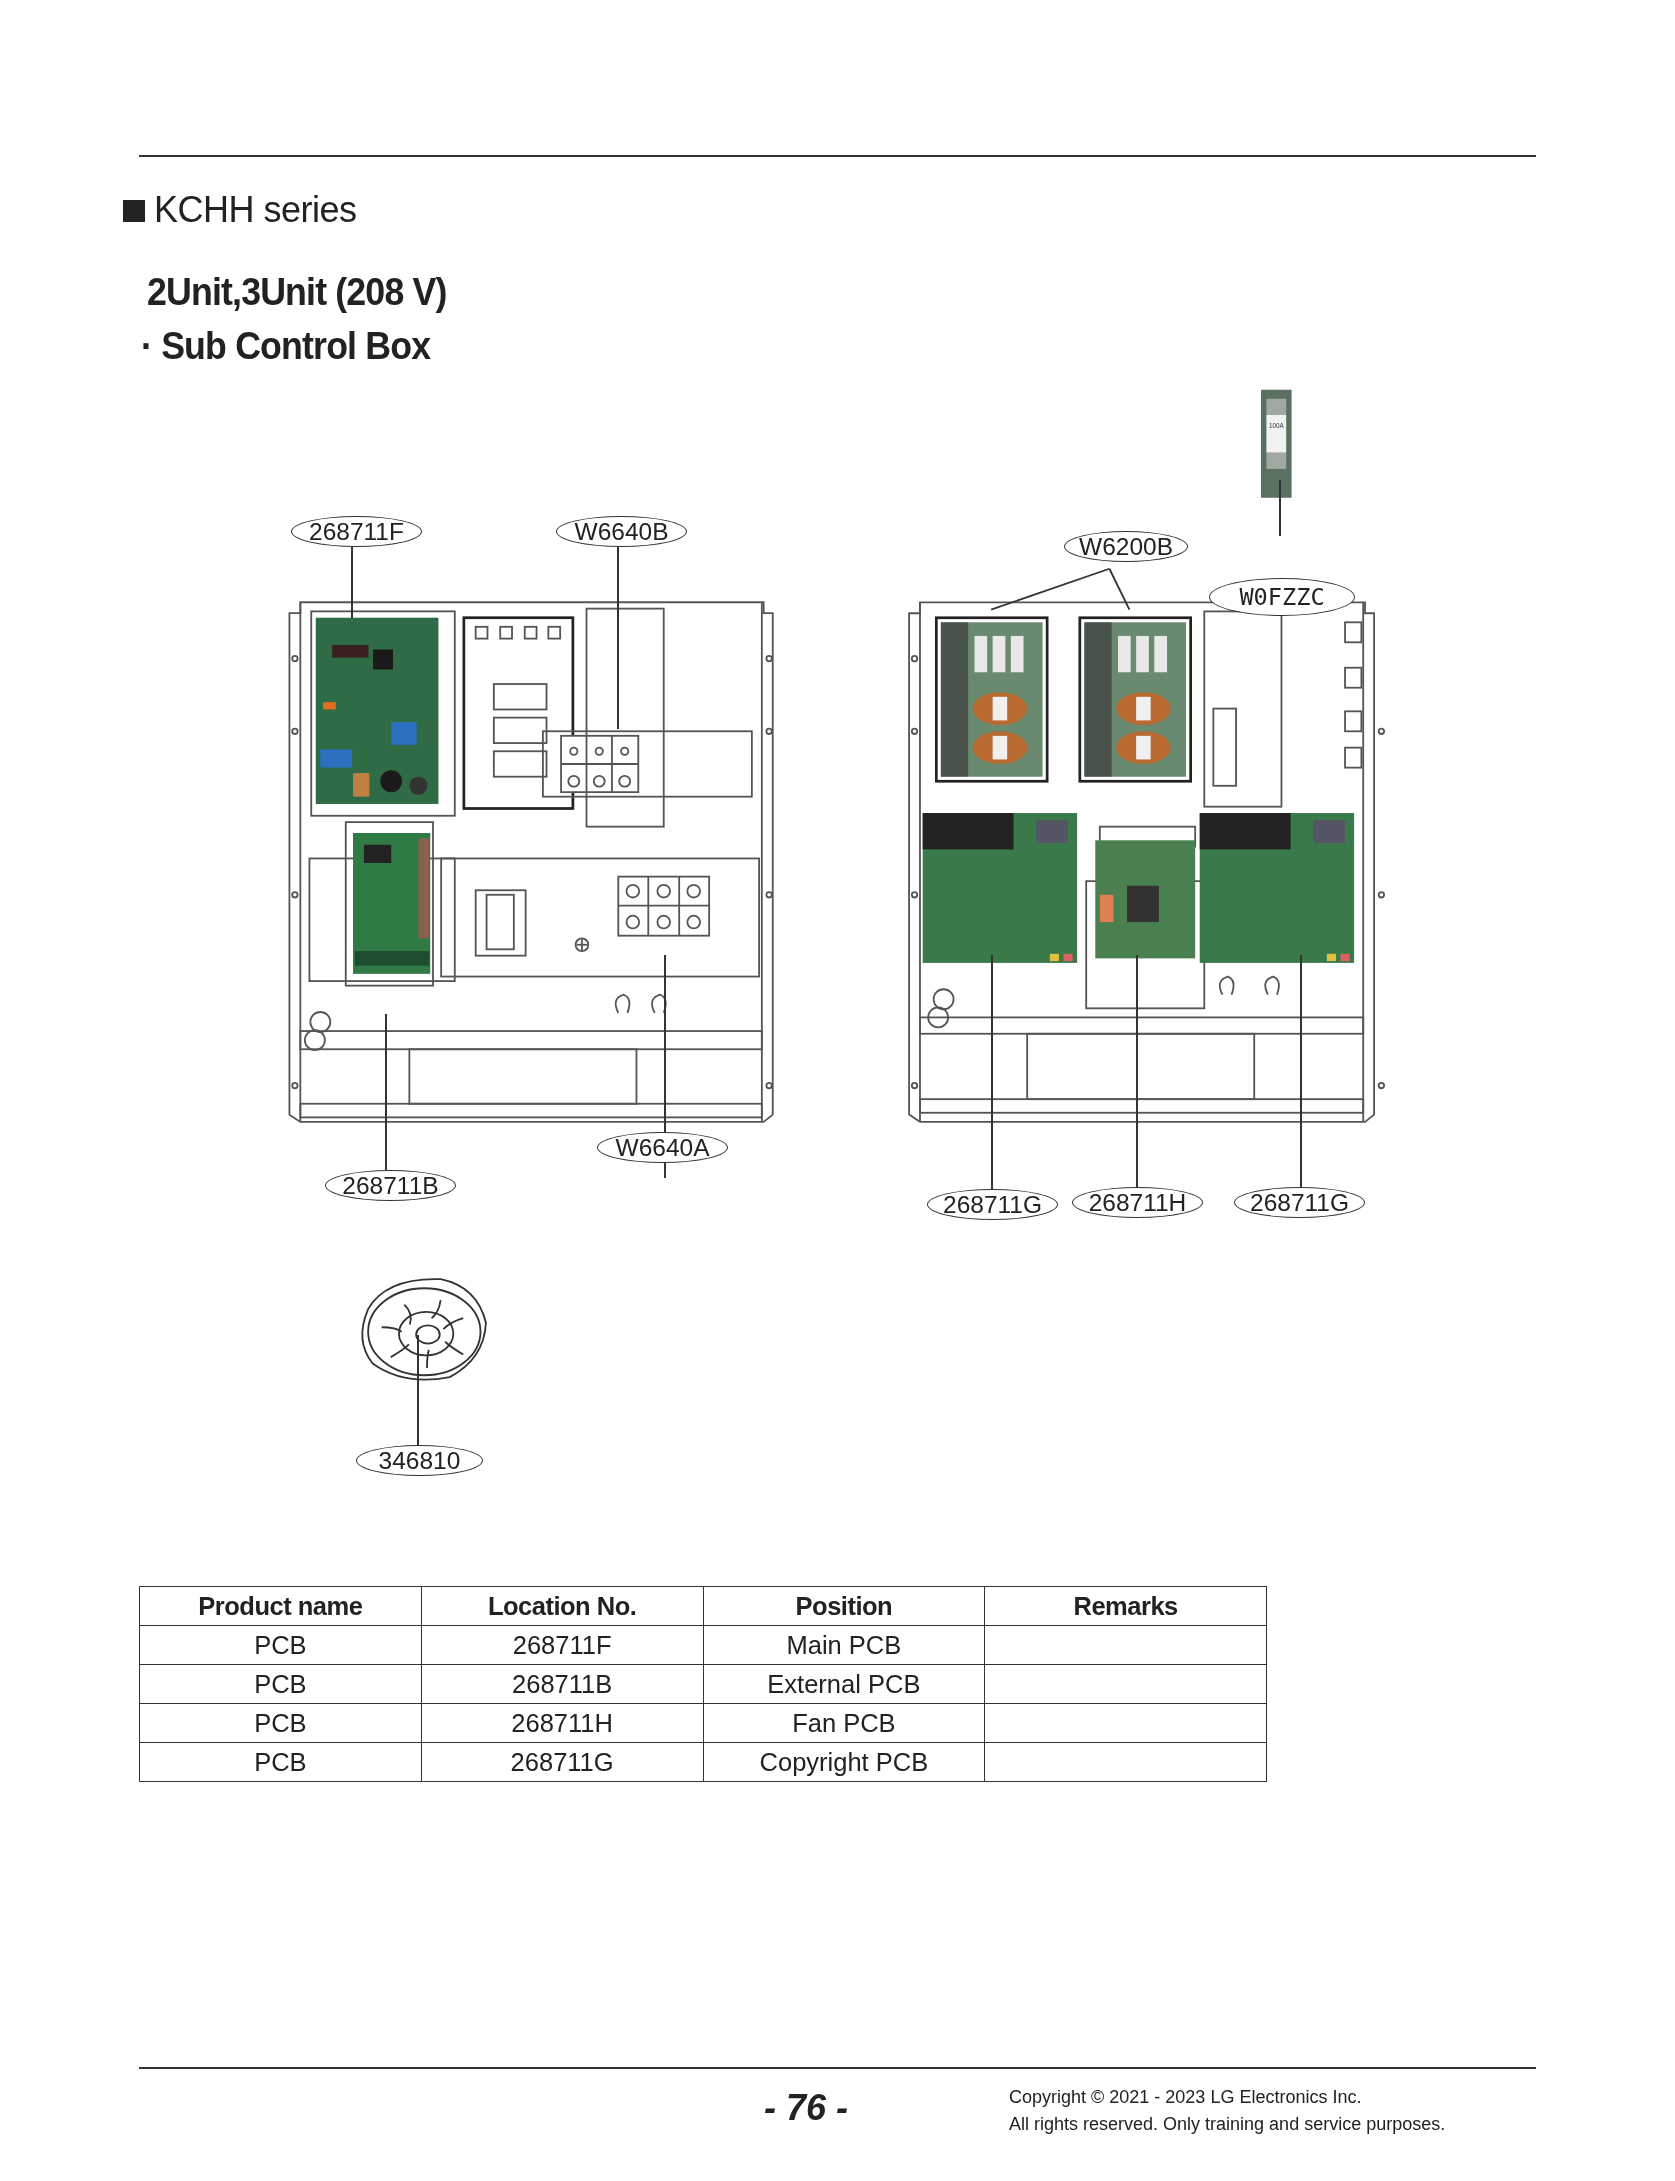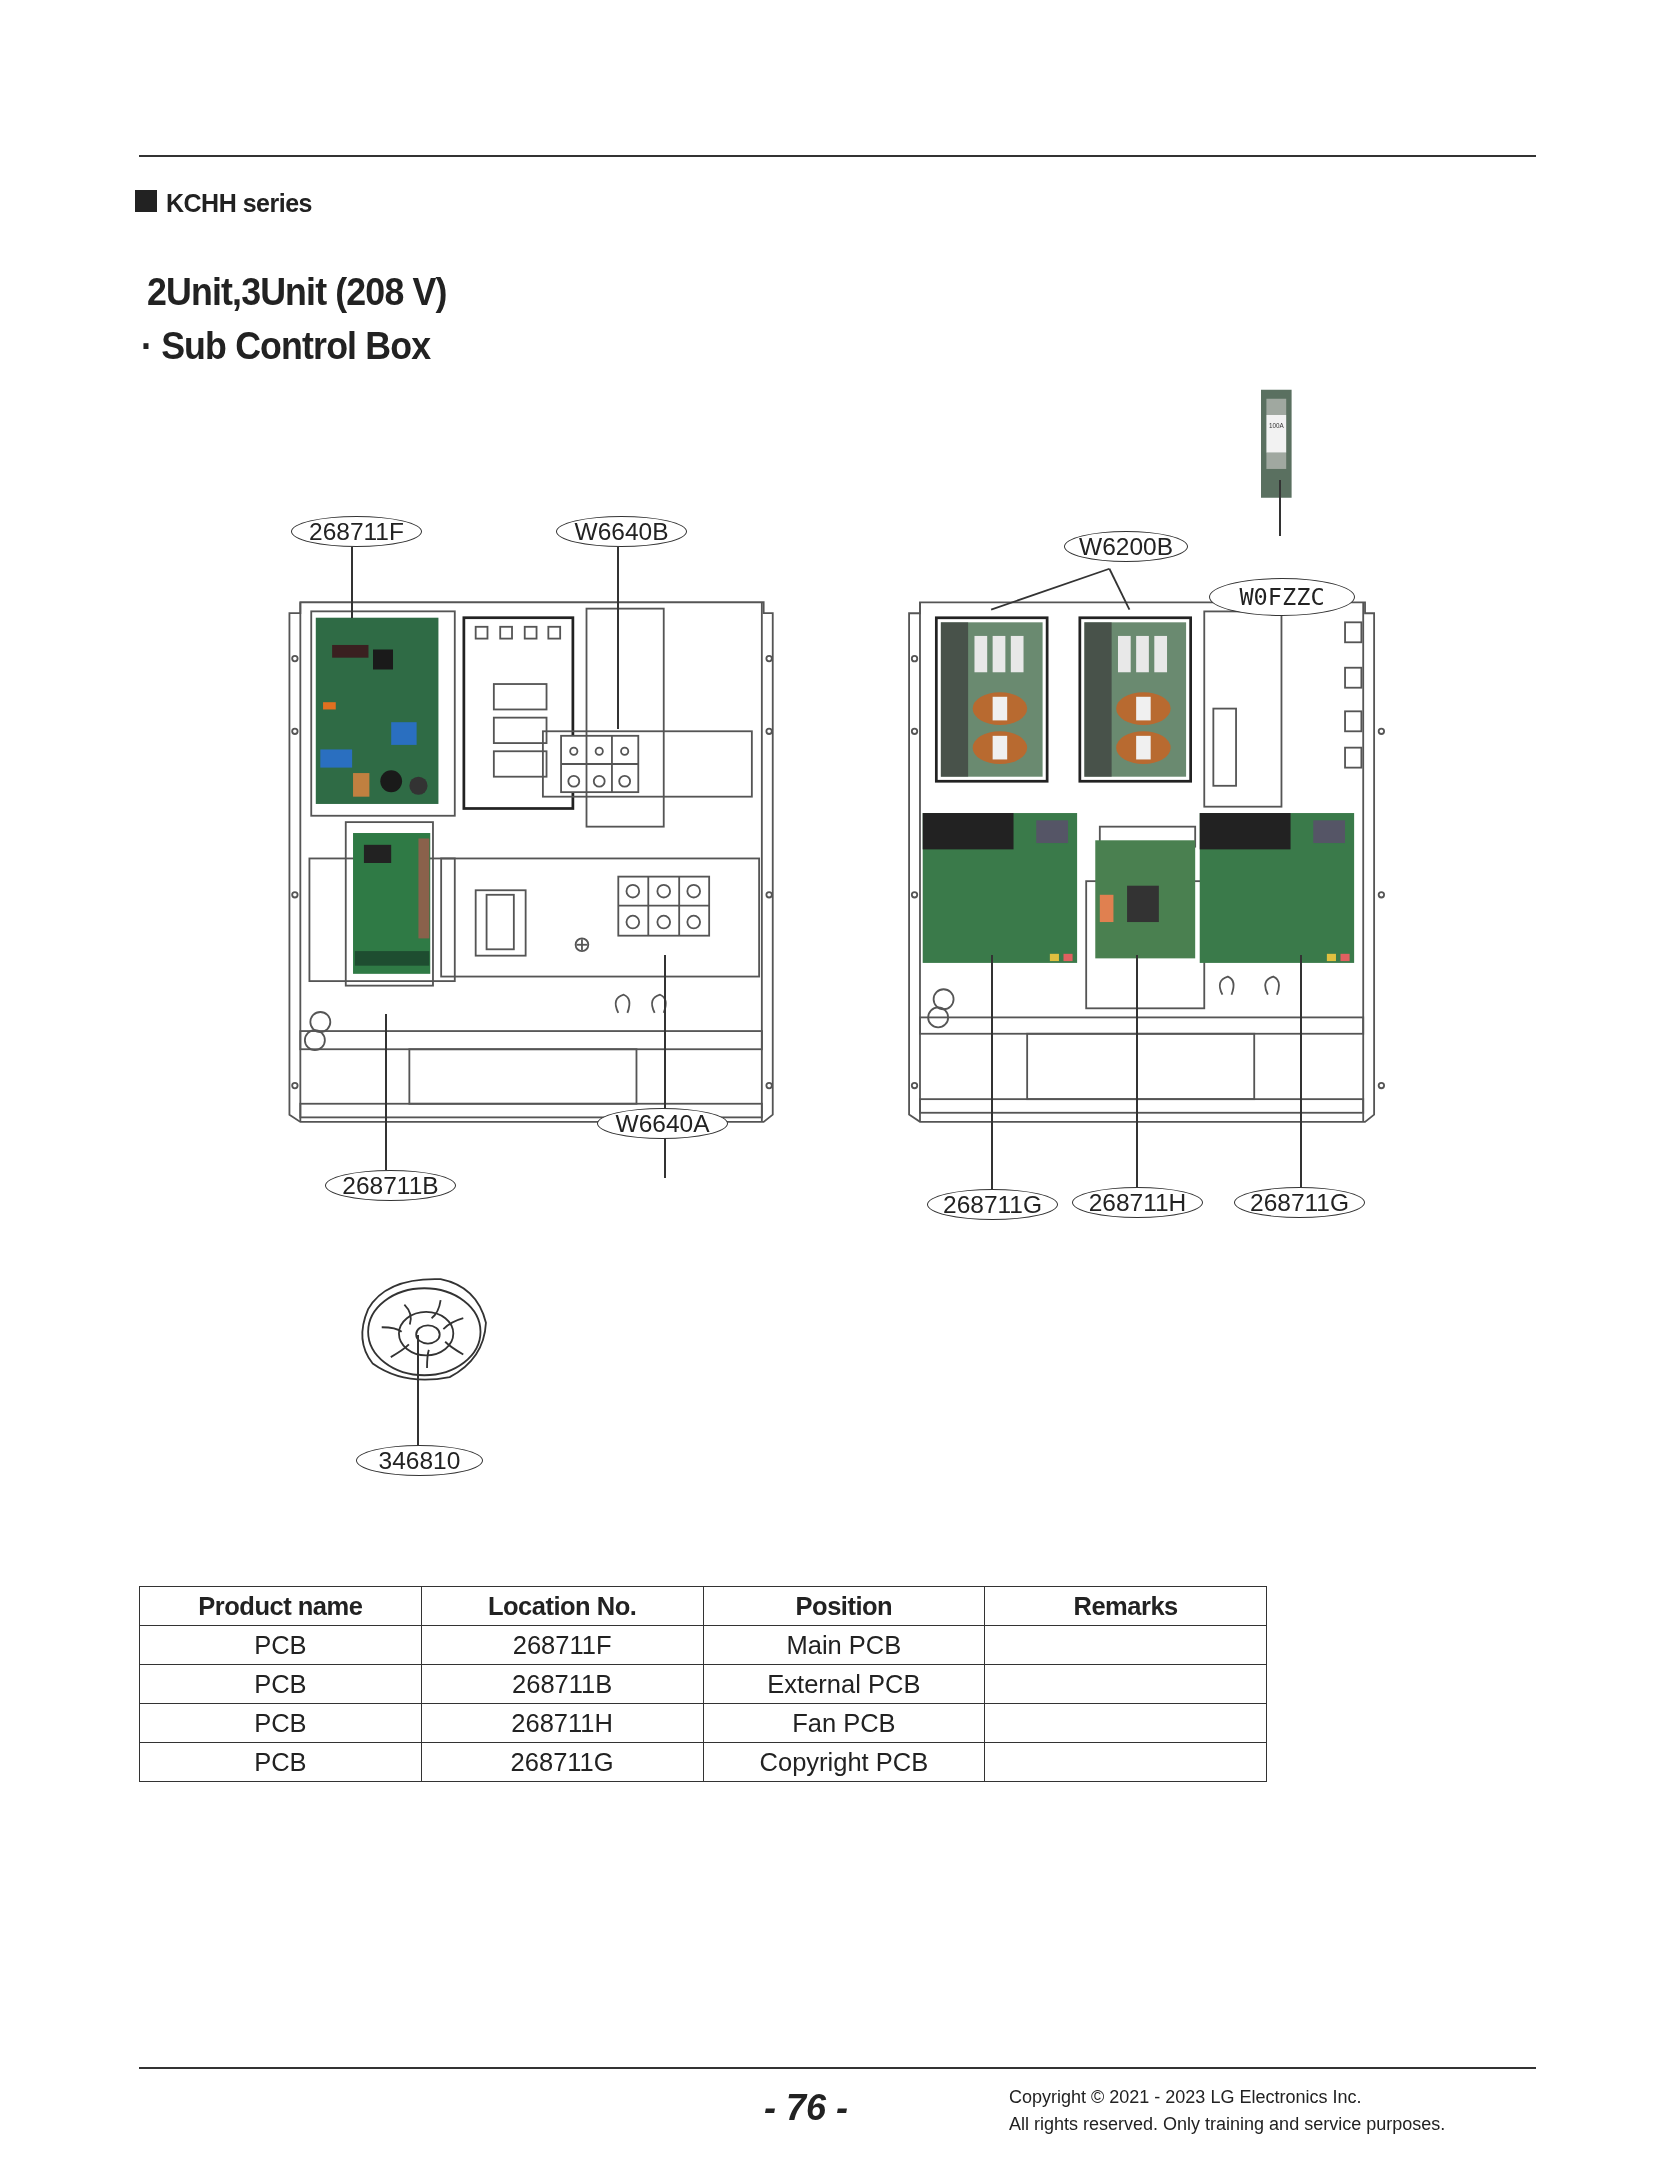--- a/index.html
+++ b/index.html
@@ -1,20 +1,20 @@
 <!DOCTYPE html>
 <html style="font-size:14.5px"><head>
   <meta charset="utf-8">
   <style>
     html, body { margin: 0; padding: 0; background: #ffffff; }
     body { width: 1676px; height: 2182px; position: relative; overflow: hidden;
            font-family: "Liberation Sans", sans-serif; color: #222; }
     .rule { position: absolute; left: 139px; width: 1397px; height: 0; border-top: 2.7px solid #333; }
     .abs { position: absolute; }
-    .section-head { left: 135px; top: 189px; font-size: 25px; font-weight: bold; letter-spacing: -0.5px; }
+    .section-head { left: 123px; top: 189px; font-size: 36px; font-weight: normal; letter-spacing: -0.5px; }
     .section-head .sq { display: inline-block; width: 22px; height: 22px; background: #222; margin-right: 9px; vertical-align: 0px; }
     .subtitle { left: 147px; top: 271px; font-size: 38px; font-weight: bold; letter-spacing: -0.9px; transform: scaleX(0.94); transform-origin: left; }
     .subtitle2 { left: 141px; top: 325px; font-size: 38px; font-weight: bold; letter-spacing: -0.9px; transform: scaleX(0.94); transform-origin: left; }
     .callout { position: absolute; border: 1.8px solid #333; border-radius: 50%; text-align: center;
                font-size: 24.5px; line-height: 29px; color: #222; background: #fff; height: 29px; }
     .callout.mono { font-family: "DejaVu Sans Mono", monospace; font-size: 23.6px; margin-top: 40px; }
     .leader { position: absolute; background: #333; width: 1.8px; }
     svg.diagram { position: absolute; }
     table.parts { position: absolute; left: 139px; top: 1586px; width: 1128px; border-collapse: collapse; }
     table.parts th, table.parts td { border: 1.8px solid #333; height: 38px; text-align: center; font-size: 25.5px; padding: 0; }
@@ -123,21 +123,21 @@
 </svg>
 
 <div class="callout" style="left:291px; top:516px; width:129px;">268711F</div>
 <div class="leader" style="left:351px; top:547px; height:71px;"></div>
 <div class="callout" style="left:556px; top:516px; width:129px;">W6640B</div>
 <div class="leader" style="left:617px; top:547px; height:182px;"></div>
 
 <div class="leader" style="left:385px; top:1014px; height:156px;"></div>
 <div class="callout" style="left:325px; top:1170px; width:129px;">268711B</div>
 <div class="leader" style="left:664px; top:955px; height:223px;"></div>
-<div class="callout" style="left:597px; top:1108px; width:129px;">W6640A</div>
+<div class="callout" style="left:597px; top:1132px; width:129px;">W6640A</div>
 
 <svg class="diagram" style="left:900px; top:595px;" width="495" height="536" viewBox="0 0 545 590">
   <g fill="none" stroke="#555" stroke-width="2">
     <path d="M22 8 L512 8 L512 20 L522 20 L522 572 L512 580 L22 580 L10 572 L10 20 L22 20 Z"></path>
     <line x1="22" y1="8" x2="22" y2="580"></line>
     <line x1="510" y1="8" x2="510" y2="580"></line>
 
     <rect x="40" y="25" width="122" height="180" stroke="#222" stroke-width="3"></rect>
     <rect x="198" y="25" width="122" height="180" stroke="#222" stroke-width="3"></rect>
 

